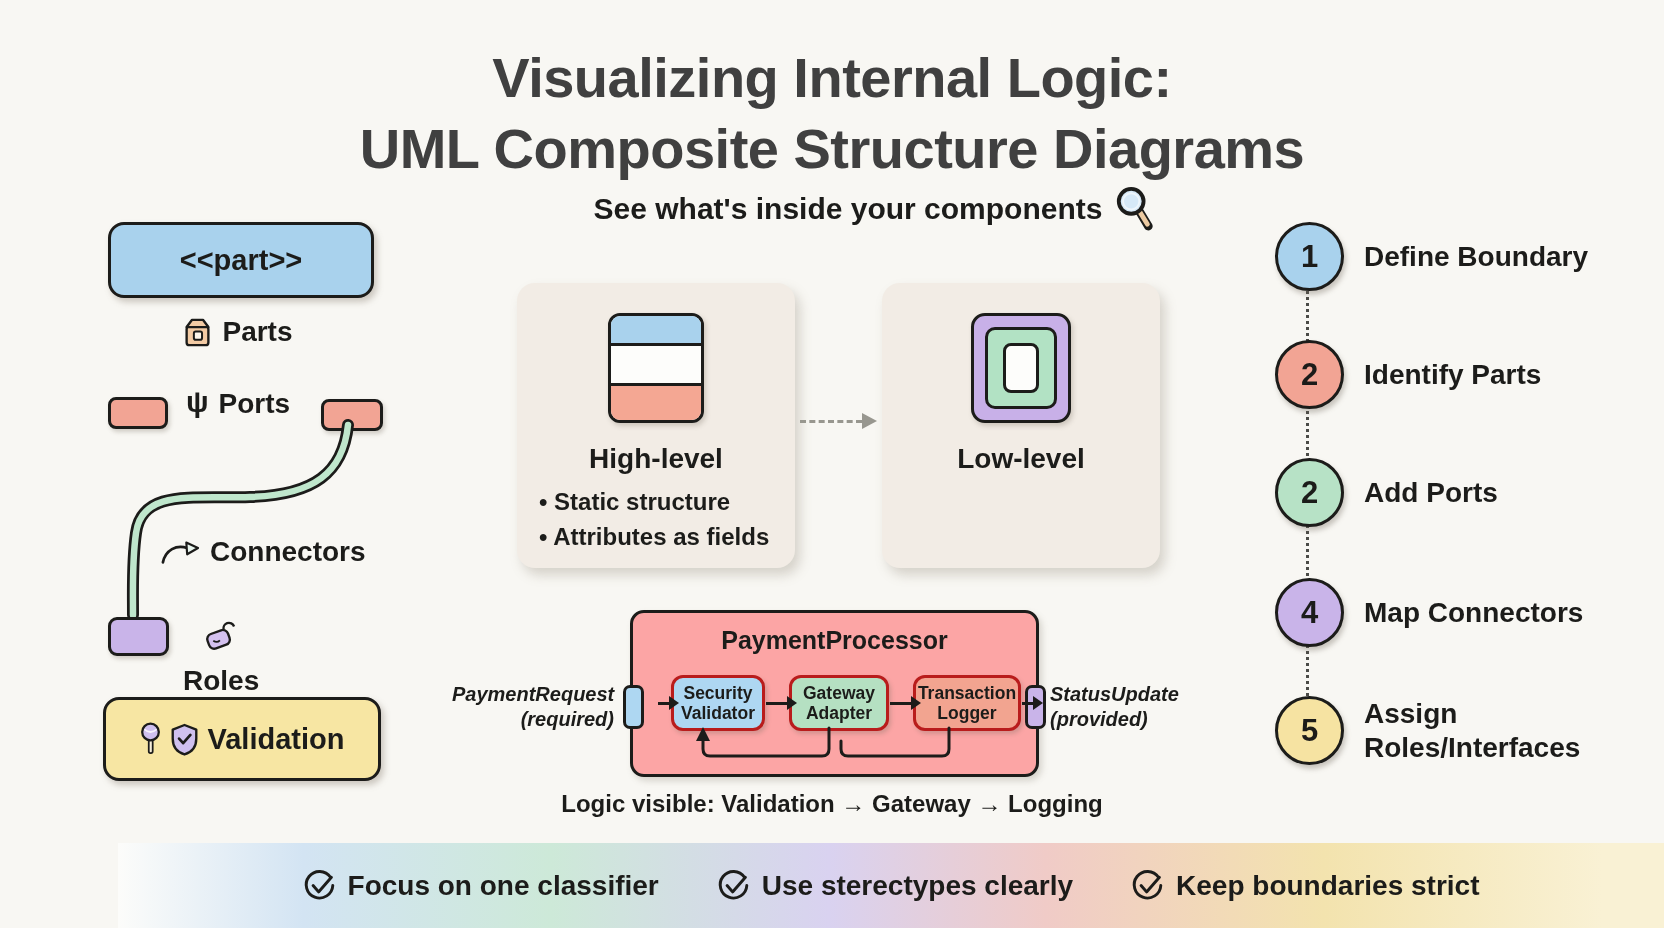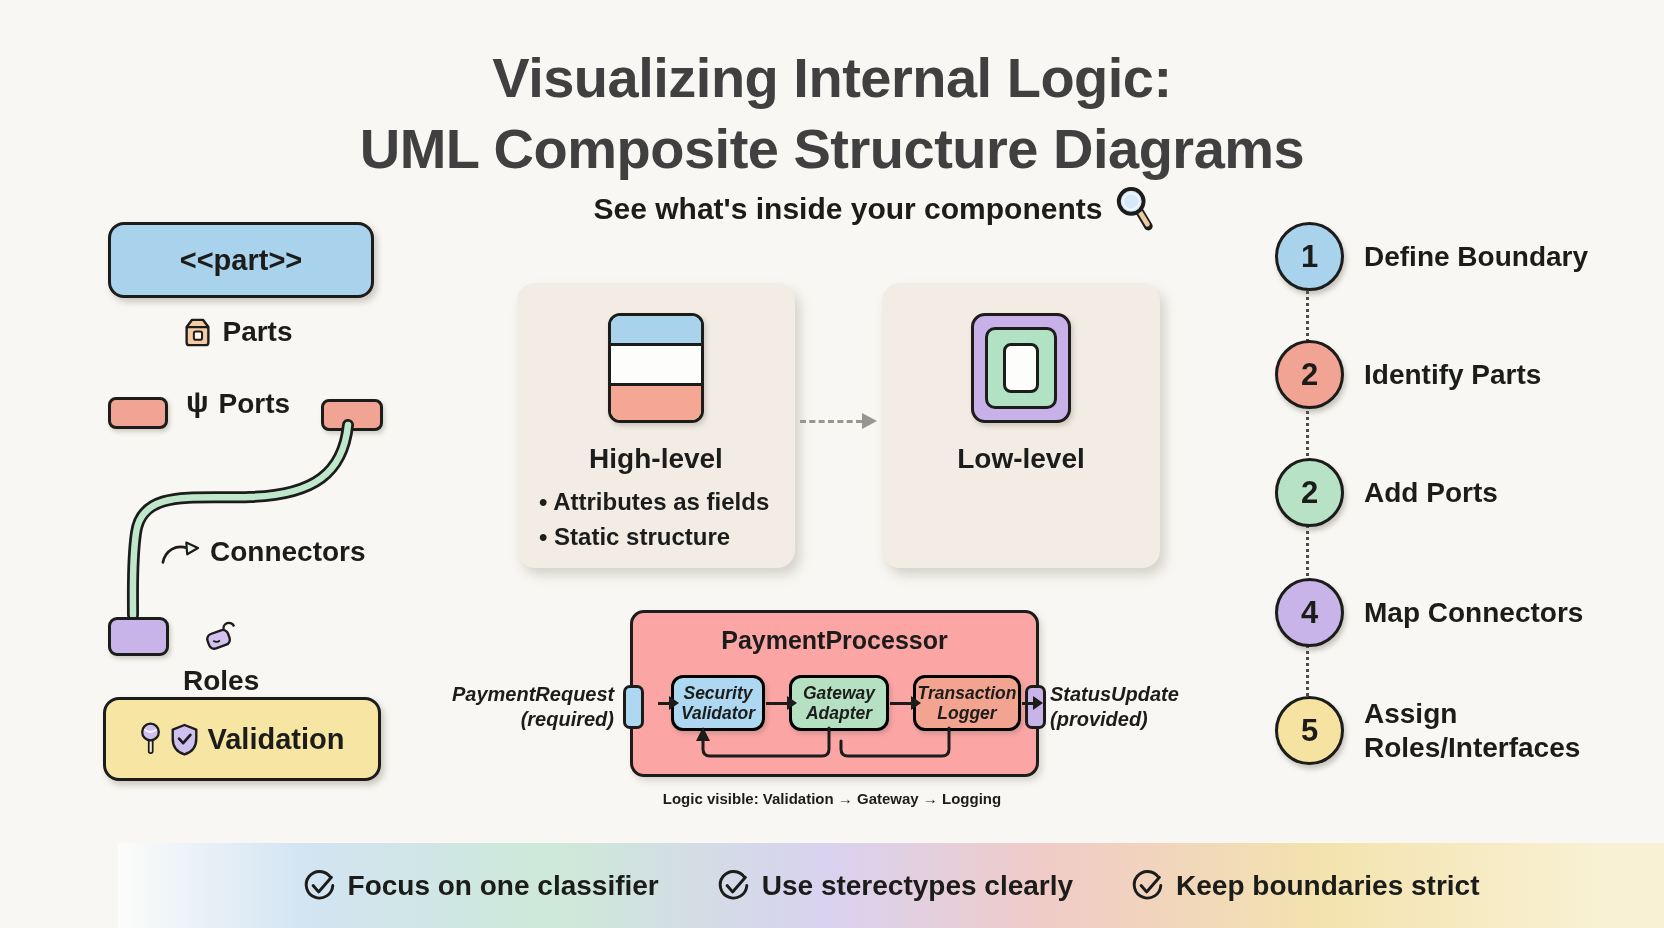--- a/index.html
+++ b/index.html
@@ -55,39 +55,39 @@
   .card-bullets{margin-top:10px;text-align:left;padding-left:22px;font-size:24px;font-weight:bold;line-height:1.45;}
   .dashed-arrow{position:absolute;left:800px;top:420px;width:62px;border-top:3.5px dashed #98978f;}
   .dashed-arrow::after{content:"";position:absolute;right:-15px;top:-10px;border-left:15px solid #98978f;
                        border-top:8px solid transparent;border-bottom:8px solid transparent;}
 
   
   .pp-box{position:absolute;left:630px;top:610px;width:403px;height:161px;background:#fca5a5;
           border:3.5px solid #1c1c1a;border-radius:14px;box-shadow:3px 4px 6px rgba(120,110,95,.25);}
   .pp-title{position:absolute;top:13px;left:0;width:100%;text-align:center;font-size:25px;font-weight:bold;}
   .pp-row{position:absolute;left:24px;top:62px;display:flex;align-items:center;}
-  .pp-part{height:50px;border:3px solid #000000;border-radius:12px;display:flex;align-items:center;
+  .pp-part{height:50px;border:3px solid #b91c1c;border-radius:12px;display:flex;align-items:center;
            justify-content:center;text-align:center;font-size:17.5px;font-weight:bold;line-height:1.15;
-           box-shadow:2px 3px 4px rgba(120,110,95,.3);padding:0 4px;font-style:italic;}
+           box-shadow:2px 3px 4px rgba(120,110,95,.3);padding:0 4px;}
   .pp-sv{width:80px;background:#aed7f2;}
   .pp-ga{width:86px;background:#b5e0c2;}
   .pp-tl{width:94px;background:#f2a490;}
   .harrow{position:relative;width:22px;height:3px;background:#1c1c1a;flex:none;margin:0 1px;}
   .harrow::after{content:"";position:absolute;right:-9px;top:-6px;border-left:10px solid #1c1c1a;
                  border-top:7.5px solid transparent;border-bottom:7.5px solid transparent;}
   .harrow.short{width:12px;}
   .pp-port{position:absolute;width:15px;height:38px;border:3px solid #1c1c1a;border-radius:7px;top:72px;}
   .pp-port-in{left:-10px;background:#aed7f2;}
   .pp-port-out{right:-10px;background:#c9b4e9;}
   .pp-feedback{position:absolute;left:0;top:0;pointer-events:none;}
   .pp-label{position:absolute;font-size:20px;font-weight:bold;line-height:1.25;top:682px;font-style:italic;}
   .pp-label-left{left:452px;width:162px;text-align:right;}
   .pp-label-right{left:1050px;width:160px;text-align:left;}
   .pp-caption{position:absolute;left:520px;top:790px;width:624px;text-align:center;
-              font-size:15px;font-weight:bold;}
+              font-size:24px;font-weight:bold;}
 
   
   .steps{position:absolute;left:1275px;top:222px;width:340px;height:590px;}
   .steps-line{position:absolute;left:31px;top:62px;height:478px;border-left:3px dotted #4b4b47;}
   .step{position:absolute;left:0;display:flex;align-items:center;gap:20px;}
   .step-circle{width:63px;height:63px;border:3.5px solid #1c1c1a;border-radius:50%;flex:none;
                display:flex;align-items:center;justify-content:center;font-size:31px;font-weight:bold;
                box-shadow:2px 4px 5px rgba(110,100,90,.35);position:relative;z-index:2;}
   .step-label{font-size:28px;font-weight:bold;line-height:1.2;width:228px;}
   .bg-blue{background:#a9d2ed;} .bg-salmon{background:#f2a494;} .bg-green{background:#b7e2c6;}
@@ -194,22 +194,22 @@
   </div>
 
   <div class="card card-high">
     <div class="class-icon">
       <div class="band-top"></div>
       <div class="band-mid"></div>
       <div class="band-bot"></div>
     </div>
     <div class="card-title">High-level</div>
     <div class="card-bullets">
+      <div>• Static structure</div>
       <div>• Attributes as fields</div>
-      <div>• Static structure</div>
     </div>
   </div>
 
   <div class="dashed-arrow"></div>
 
   <div class="card card-low">
     <div class="nested-icon">
       <div class="nest-mid">
           <div class="nest-in"></div>
         </div>

